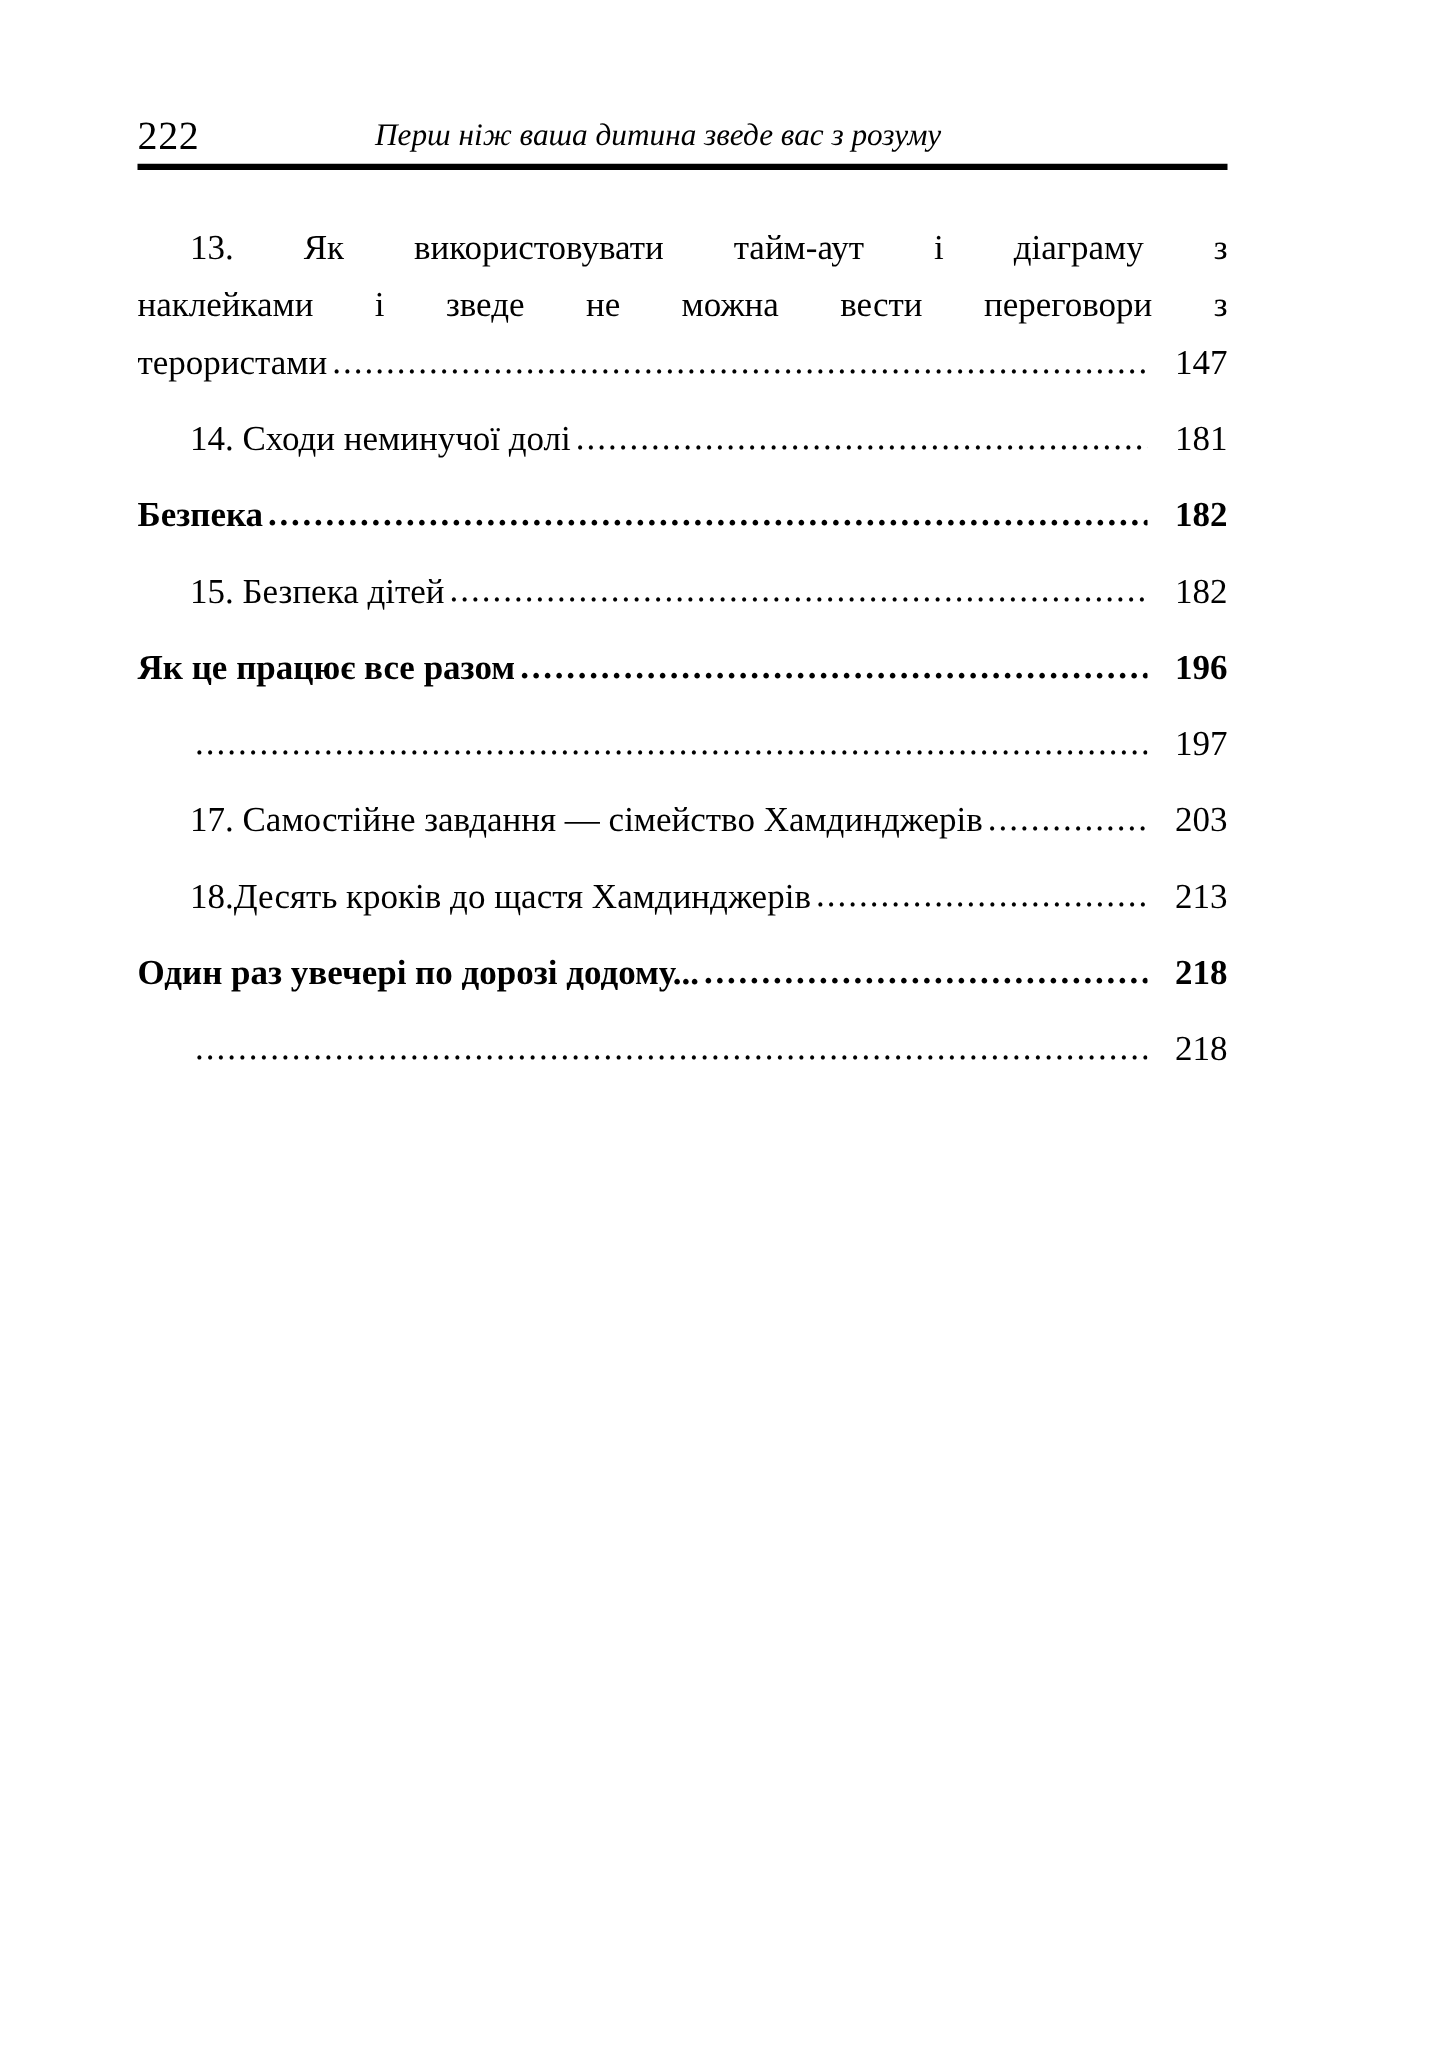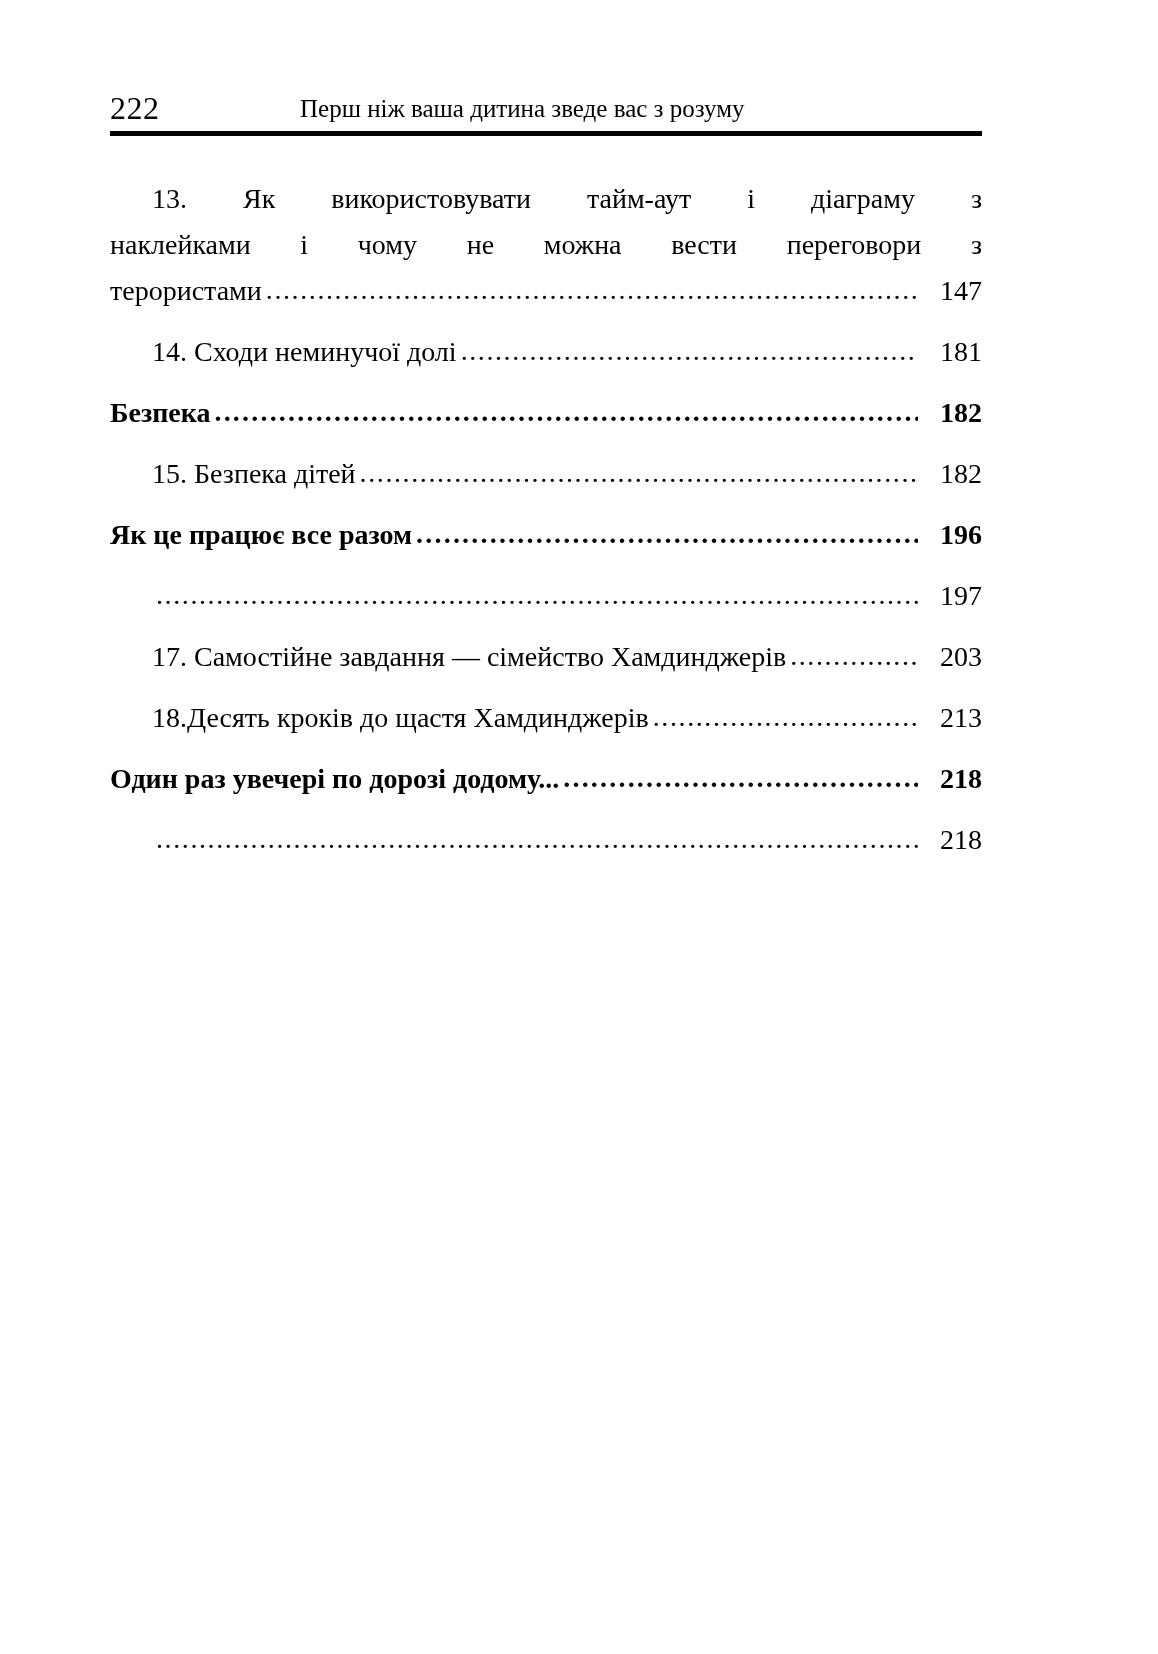--- a/index.html
+++ b/index.html
@@ -42,20 +42,21 @@
     line-height: 40px;
     font-family: "Liberation Serif", "DejaVu Serif", serif;
     letter-spacing: 0.5px;
   }
   .head-title {
     position: absolute;
     left: 190px;
     top: 2px;
     font-size: 25px;
     line-height: 38px;
+    font-style: italic;
     font-family: "Liberation Serif", "DejaVu Serif", serif;
     white-space: nowrap;
   }
   .head-rule {
     position: absolute;
     left: 110px;
     top: 131px;
     width: 872px;
     height: 5px;
     background: #000000;
@@ -169,21 +170,21 @@
         <span class="w">Як</span><span class="sp"></span>
         <span class="w">використовувати</span><span class="sp"></span>
         <span class="w">тайм-аут</span><span class="sp"></span>
         <span class="w">і</span><span class="sp"></span>
         <span class="w">діаграму</span><span class="sp"></span>
         <span class="w">з</span>
       </div>
       <div class="justified-line">
         <span class="w">наклейками</span><span class="sp"></span>
         <span class="w">і</span><span class="sp"></span>
-        <span class="w">чому</span><span class="sp"></span>
+        <span class="w">зведе</span><span class="sp"></span>
         <span class="w">не</span><span class="sp"></span>
         <span class="w">можна</span><span class="sp"></span>
         <span class="w">вести</span><span class="sp"></span>
         <span class="w">переговори</span><span class="sp"></span>
         <span class="w">з</span>
       </div>
       <div class="lastline row">
         <span class="label">терористами</span>
         <span class="leader">........................................................................................................................................................................................................</span>
         <span class="pageno">147</span>

